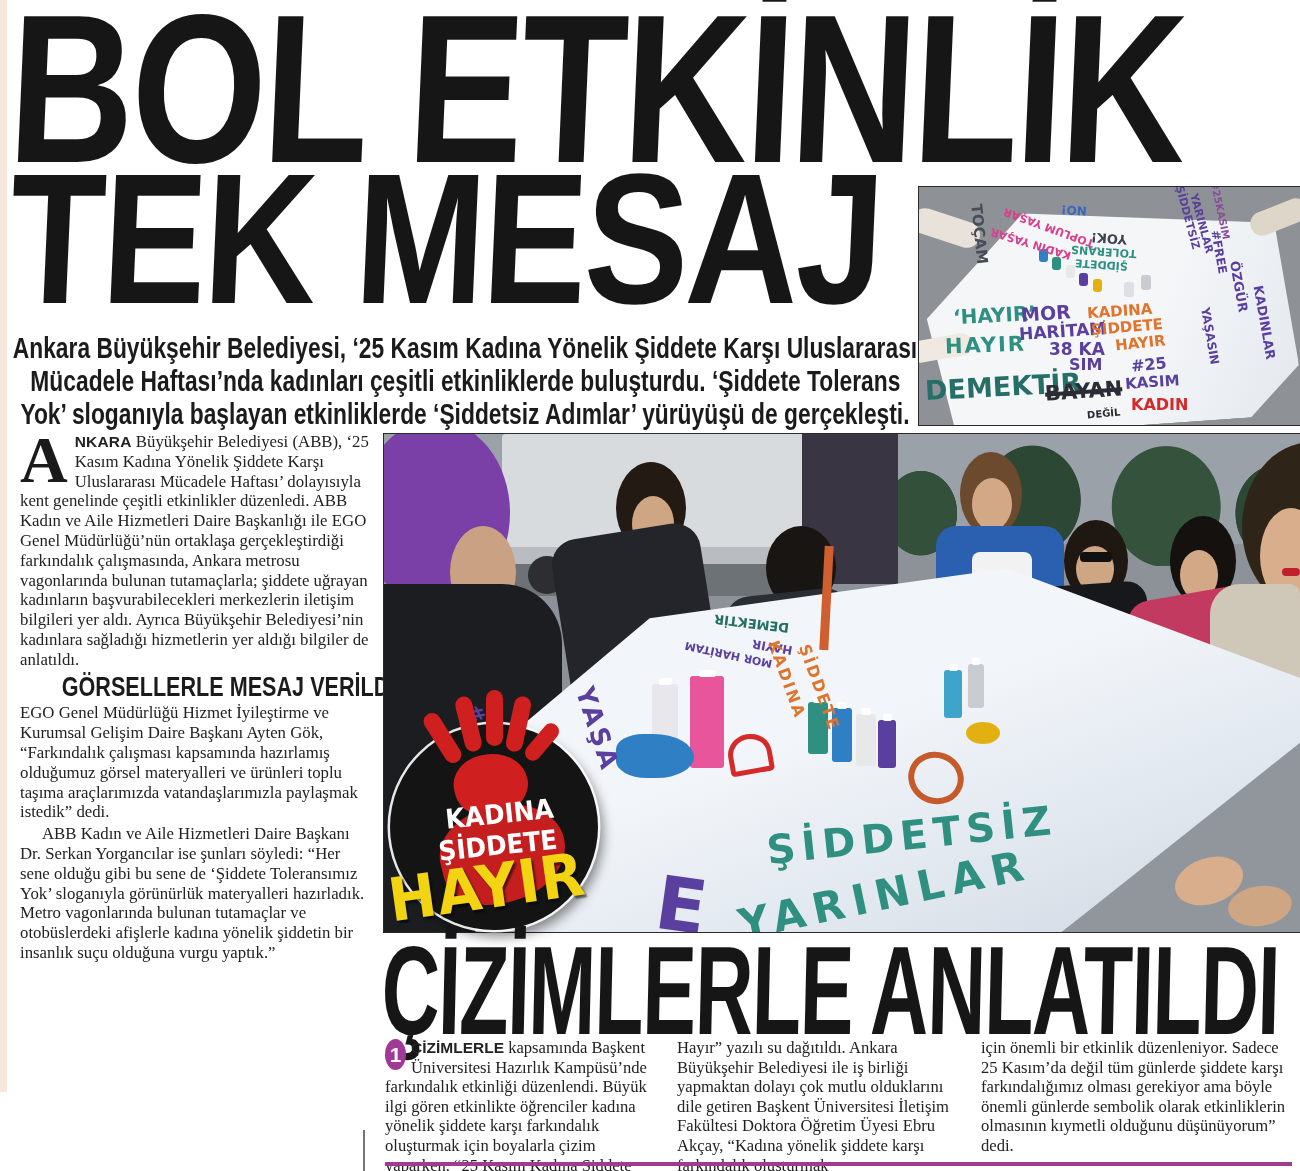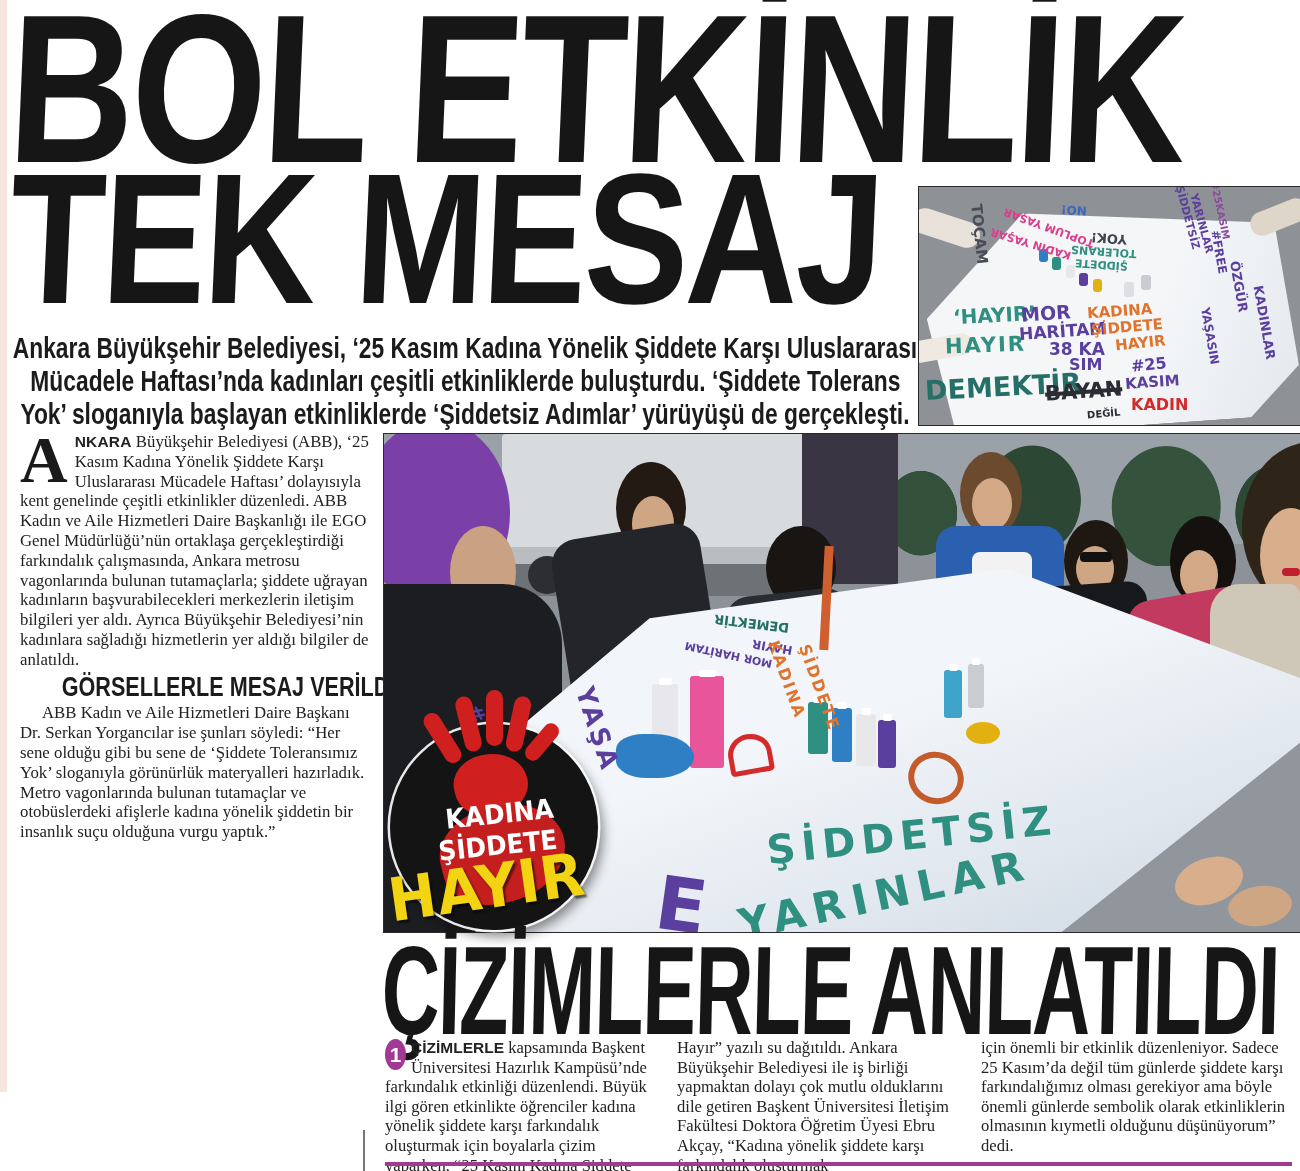--- a/index.html
+++ b/index.html
@@ -150,20 +150,21 @@
     <div class="lbl" style="left:212px;top:208px;font-size:16px;color:#d42a2a;">KADIN</div>
     <div class="lbl" style="left:262px;top:142px;font-size:12px;color:#5b3f9e;transform:rotate(80deg);">YAŞASIN</div>
     <div class="lbl" style="left:278px;top:58px;font-size:12px;color:#5b3f9e;transform:rotate(80deg);">#FREE</div>
     <div class="lbl" style="left:294px;top:92px;font-size:13px;color:#5b3f9e;transform:rotate(80deg);">ÖZGÜR</div>
     <div class="lbl" style="left:308px;top:128px;font-size:13px;color:#5b3f9e;transform:rotate(80deg);">KADINLAR</div>
   </div>
 
   <article class="left-col">
     <p class="p1"><span class="dropcap">A</span><b>NKARA</b><span> Büyükşehir Belediyesi (ABB), ‘25 Kasım Kadına Yönelik Şiddete Karşı Uluslararası Mücadele Haftası’ dolayısıyla kent genelinde çeşitli etkinlikler düzenledi. ABB Kadın ve Aile Hizmetleri Daire Başkanlığı ile EGO Genel Müdürlüğü’nün ortaklaşa gerçekleştirdiği farkındalık çalışmasında, Ankara metrosu vagonlarında bulunan tutamaçlarla; şiddete uğrayan kadınların başvurabilecekleri merkezlerin iletişim bilgileri yer aldı. Ayrıca Büyükşehir Belediyesi’nin kadınlara sağladığı hizmetlerin yer aldığı bilgiler de anlatıldı.</span></p>
     <h3 class="subhead"><span>GÖRSELLERLE MESAJ VERİLDİ</span></h3>
+    <p>EGO Genel Müdürlüğü Hizmet İyileştirme ve Kurumsal Gelişim Daire Başkanı Ayten Gök, “Farkındalık çalışması kapsamında hazırlamış olduğumuz görsel materyalleri ve ürünleri toplu taşıma araçlarımızda vatandaşlarımızla paylaşmak istedik” dedi.</p>
     <p class="indent">ABB Kadın ve Aile Hizmetleri Daire Başkanı Dr. Serkan Yorgancılar ise şunları söyledi: “Her sene olduğu gibi bu sene de ‘Şiddete Toleransımız Yok’ sloganıyla görünürlük materyalleri hazırladık. Metro vagonlarında bulunan tutamaçlar ve otobüslerdeki afişlerle kadına yönelik şiddetin bir insanlık suçu olduğuna vurgu yaptık.”</p>
   </article>
 
   <div class="photo photo-main">
     <div class="abs pm-trees"></div>
     <div class="abs pm-truck"></div>
     <div class="abs pm-door"></div>
 
     <div class="person">
       <div class="blob" style="left:-24px;top:-14px;width:150px;height:186px;background:#7b3fa8;"></div>

